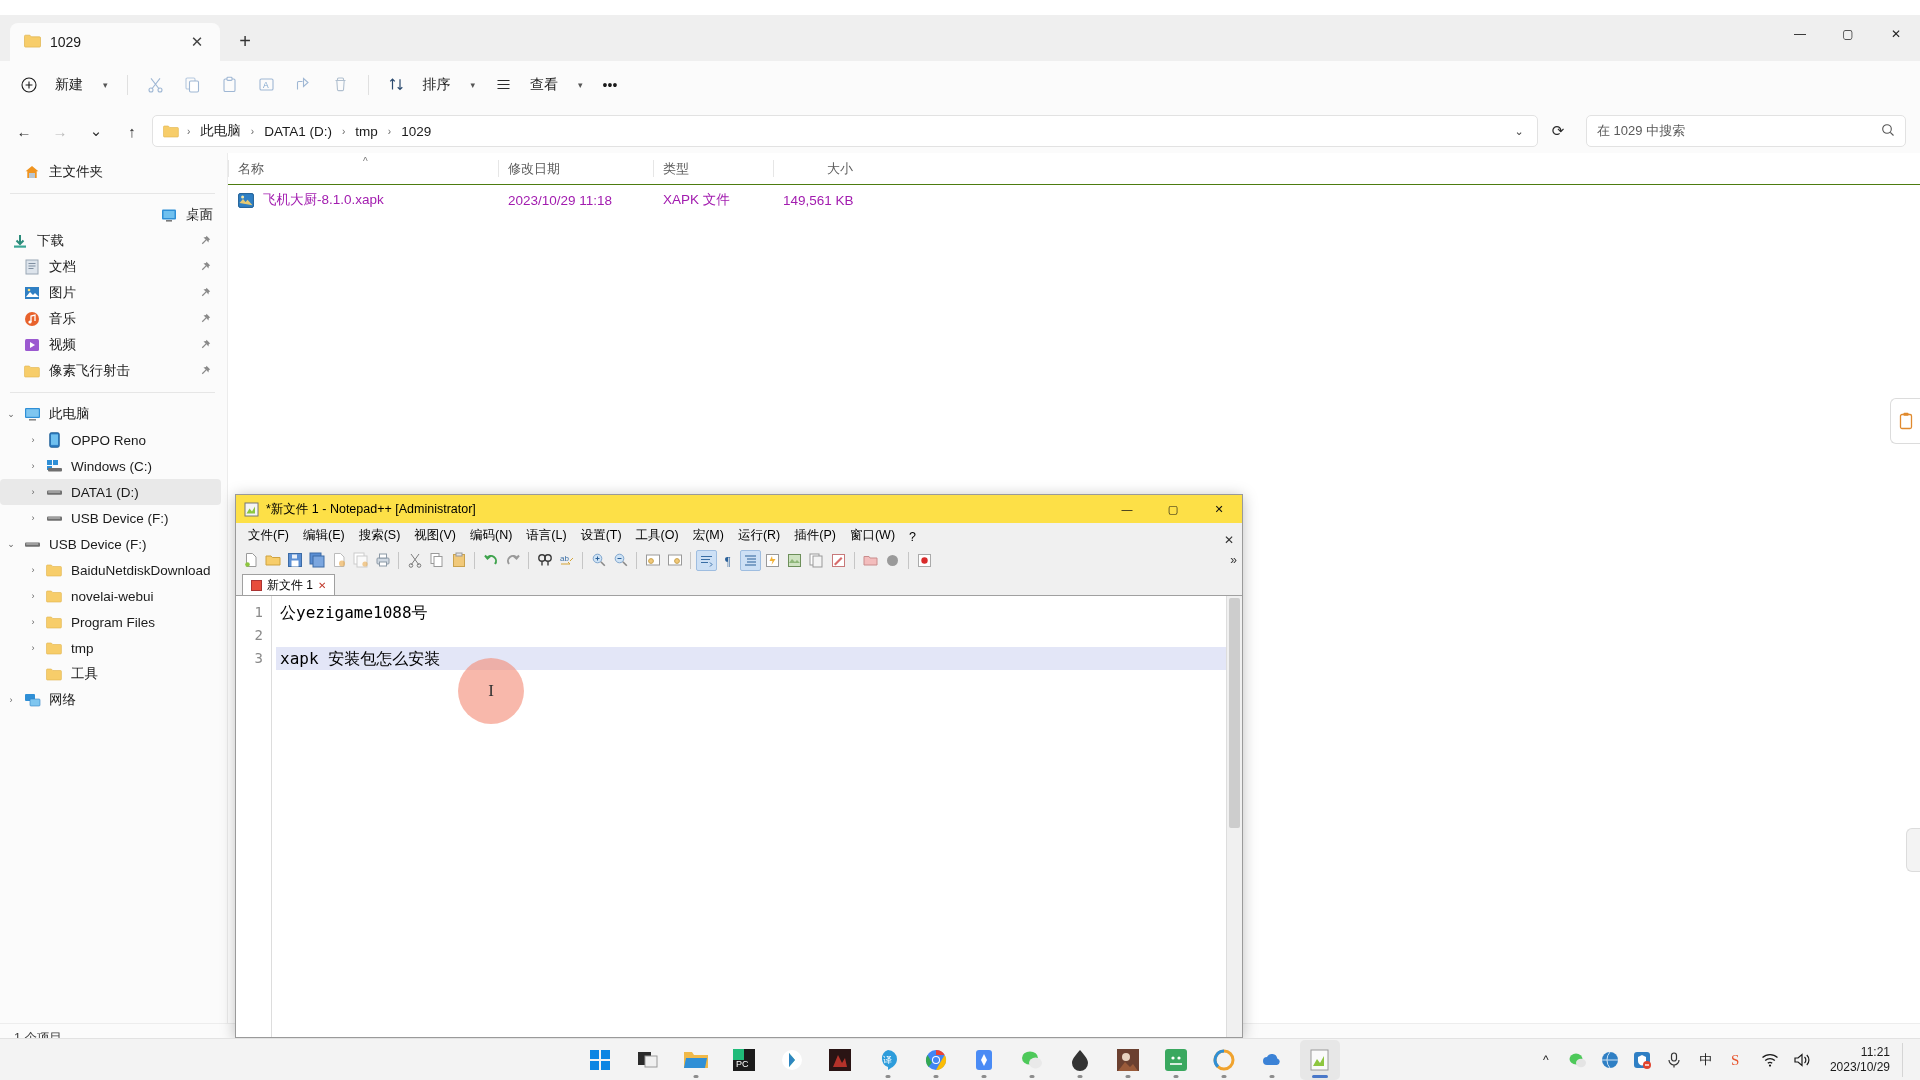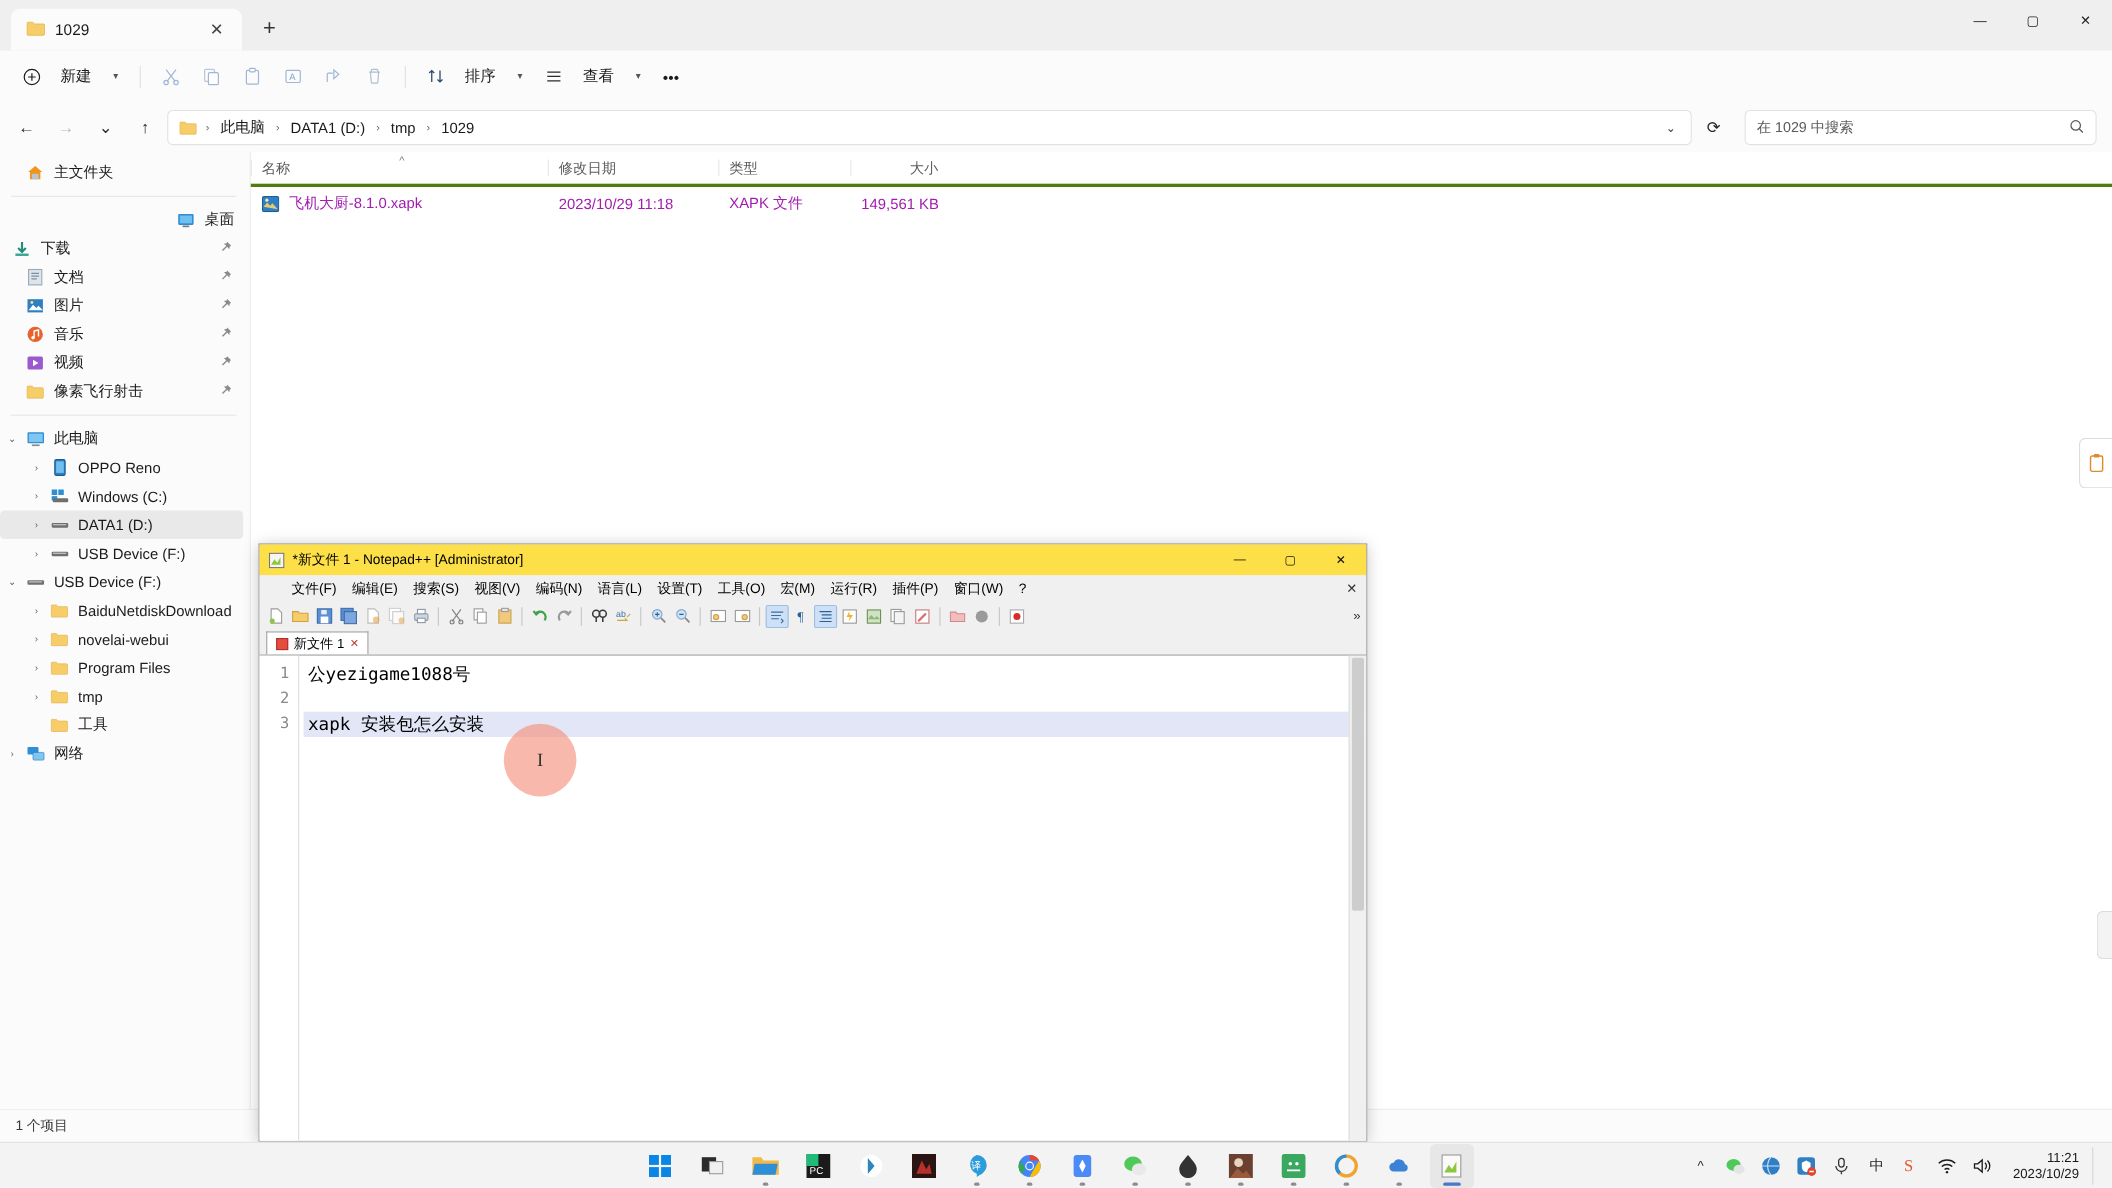--- a/index.html
+++ b/index.html
@@ -6,21 +6,21 @@
   html, body {
     width: 1920px; height: 1080px;
     overflow: hidden;
     font-family: "Liberation Sans", "DejaVu Sans", sans-serif;
     background: #ffffff;
   }
   body { position: relative; }
 
   
   #explorer {
-    position: absolute; left: 0; top: 0; width: 1920px; height: 1038px;
+    position: absolute; left: 0; top: 15px; width: 1920px; height: 1038px;
     background: #fbfbfb;
     display: flex; flex-direction: column;
   }
 
   
   .titlebar {
     height: 46px; background: #efefef; display: flex; align-items: flex-end;
     position: relative;
   }
   .tabstrip { display: flex; align-items: flex-end; padding-left: 10px; }
@@ -119,21 +119,21 @@
     margin-right: 7px;
   }
   .nav-lbl { white-space: nowrap; overflow: hidden; text-overflow: ellipsis; }
   .nav-pin { position: absolute; right: 10px; color: #8a8a8a; font-size: 11px; }
   .nav-sep { height: 1px; background: #e6e6e6; margin: 8px 12px 8px 10px; }
 
   
   .filearea { flex: 1; display: flex; flex-direction: column; background: #fff; min-width: 0;}
   .colhead {
     height: 32px; display: flex; align-items: center;
-    font-size: 13px; color: #5b5b5b; border-bottom: 3px solid #4d7c0f;
+    font-size: 13px; color: #5b5b5b; border-bottom: 1px solid #4d7c0f;
     position: relative;
   }
   .col { padding: 0 10px; position: relative; height: 100%; display: flex; align-items: center; }
   .col::before {
     content: ""; position: absolute; left: 0; top: 7px; bottom: 7px; width: 1px; background: #e6e6e6;
   }
   .col.c-name { width: 270px; }
   .col.c-date { width: 155px; align-items: center; }
   .col.c-type { width: 120px; }
   .col.c-size { width: 90px; justify-content: flex-end; }
@@ -174,21 +174,21 @@
     height: 28px; background: #fde047; display: flex; align-items: center;
     padding-left: 8px; font-size: 12.5px; color: #000;
   }
   .npp-title .t-ico { margin-right: 7px; display:flex; }
   .npp-wc { margin-left: auto; display: flex; height: 28px; }
   .npp-wc div {
     width: 46px; display: flex; align-items: center; justify-content: center;
     font-size: 11px; color: #111;
   }
   .npp-menu {
-    height: 24px; display: flex; align-items: center; padding-left: 22px;
+    height: 24px; display: flex; align-items: flex-end; padding-left: 5px;
     font-size: 12.5px; color: #000; background: #f0f0f0; position: relative;
   }
   .npp-menu .mi { padding: 3px 7px; }
   .npp-menu .mclose { position: absolute; right: 8px; color: #333; font-size: 12px; }
   .npp-toolbar {
     height: 26px; background: #f0f0f0; display: flex; align-items: center;
     padding-left: 4px; gap: 1px; position: relative;
   }
   .tb-ico { width: 21px; height: 21px; display:flex; align-items:center; justify-content:center; border-radius:2px;}
   .tb-ico.act { background: #cde0f5; border: 1px solid #9ebde0; }

